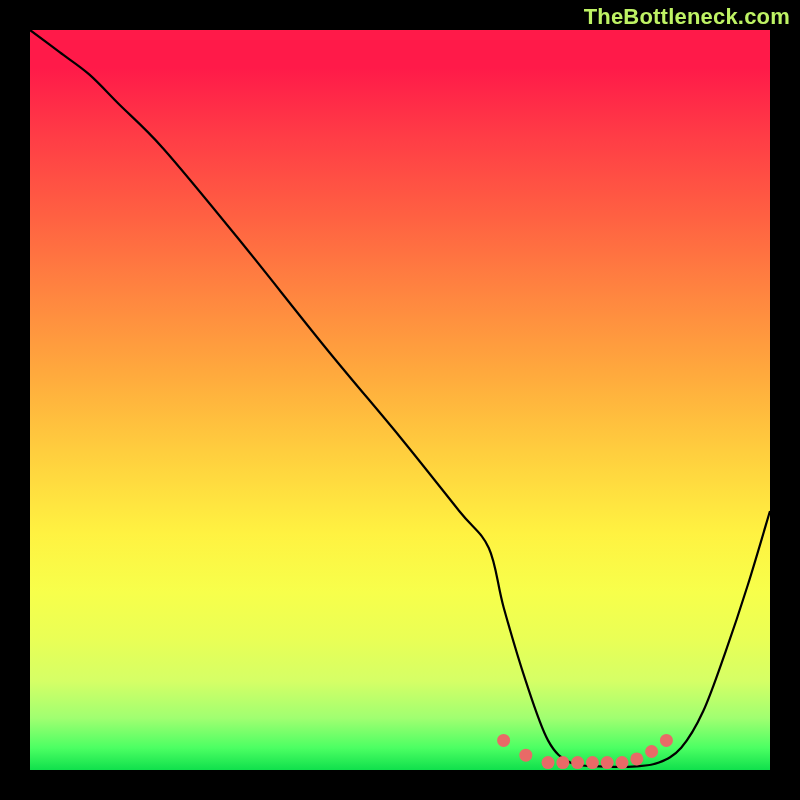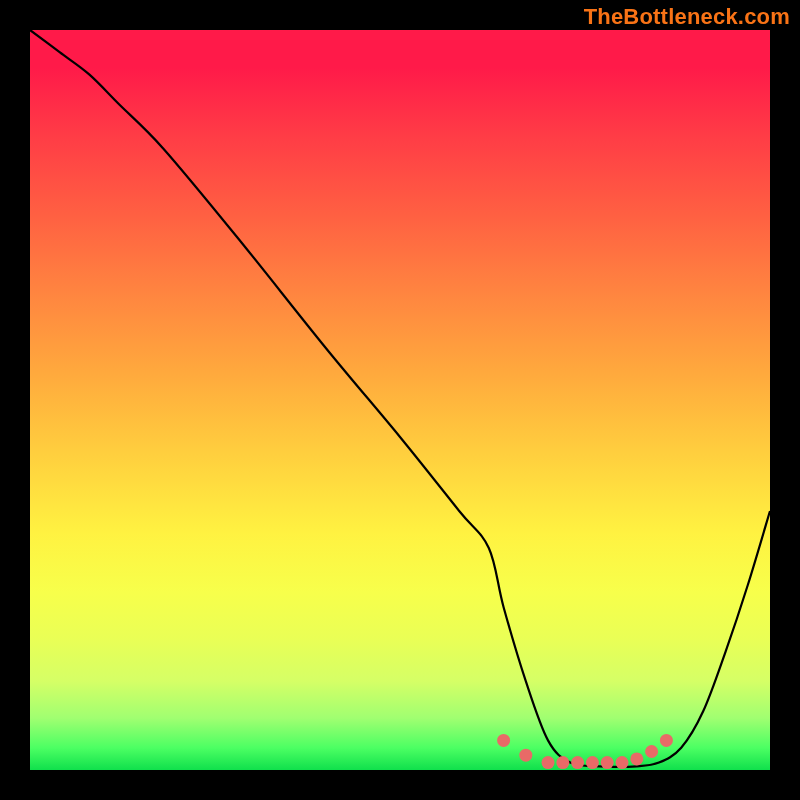--- a/index.html
+++ b/index.html
@@ -47,21 +47,21 @@
     position: absolute;
     left: 0;
     top: 0;
     width: 740px;
     height: 740px;
   }
   .watermark {
     position: absolute;
     top: 4px;
     right: 10px;
-    color: #f97316;
+    color: #bef264;
     font-size: 22px;
     font-weight: 600;
     letter-spacing: 0.2px;
     user-select: none;
   }
 </style>
 </head>
 <body>
 
 <div class="frame">

